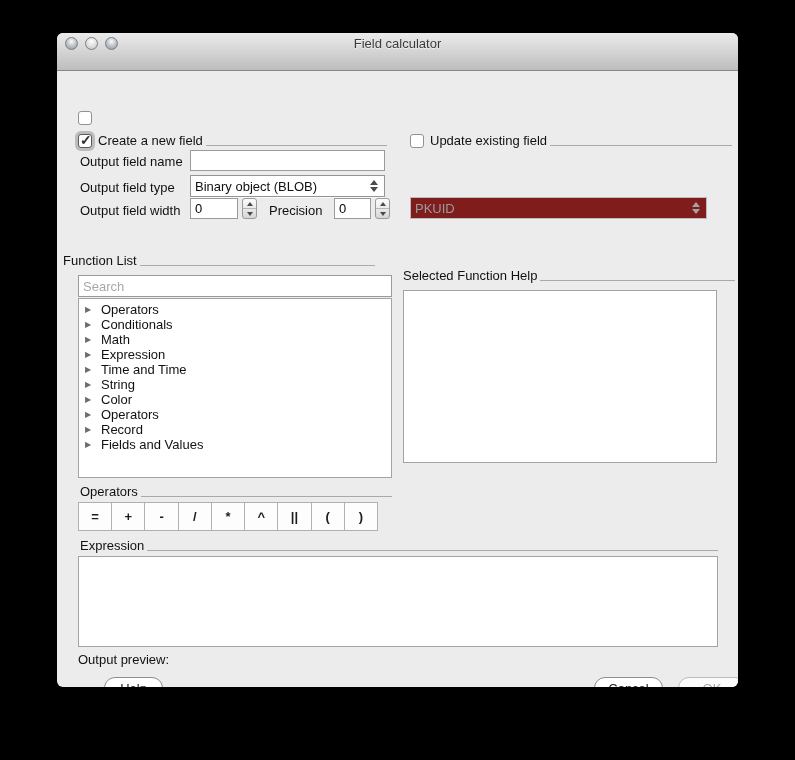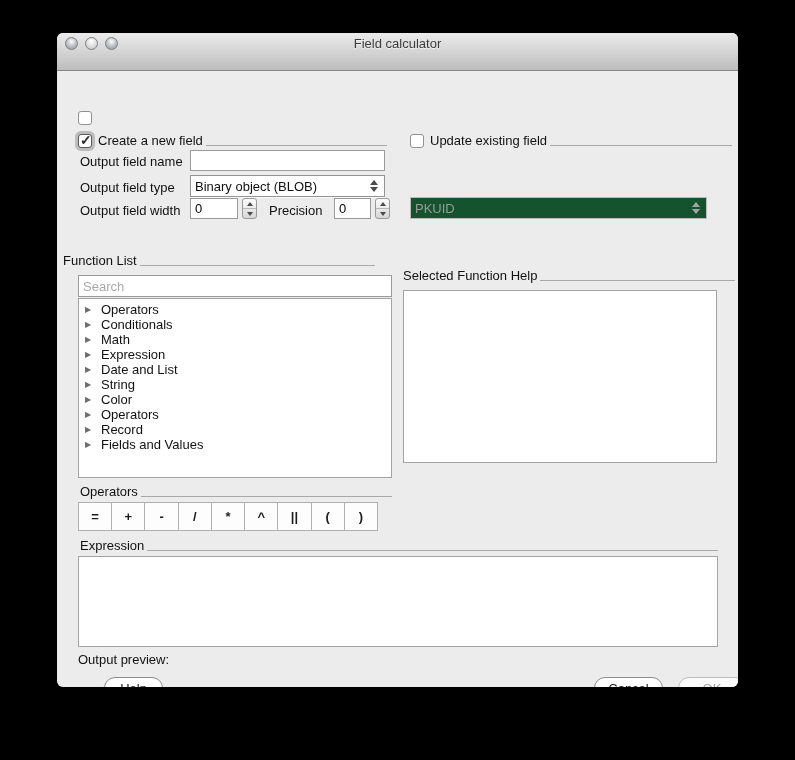--- a/index.html
+++ b/index.html
@@ -40,21 +40,21 @@
 
   
   .tinput { background:#fff; border:1px solid #9a9a9a; width:100%; height:100%;
             font-family:"Liberation Sans", sans-serif; font-size:13px; padding:0 4px; outline:none; }
   .tinput::placeholder { color:#a8a8a8; }
 
   
   .combo { background:#fff; border:1px solid #949494; border-radius:0; height:22px;
            display:flex; align-items:center; padding-left:4px; position:relative;
            box-shadow:0 1px 0 rgba(255,255,255,0.7); }
-  .combo.disabled { background:#14532d; border-color:#bcbcbc; color:#9b9b9b; box-shadow:none; }
+  .combo.disabled { background:#7f1d1d; border-color:#bcbcbc; color:#9b9b9b; box-shadow:none; }
   .combo .arrows { position:absolute; right:4px; top:0; bottom:0; width:13px;
                    display:flex; flex-direction:column; align-items:center; justify-content:center; gap:2px; }
   .tri-up { width:0; height:0; border-left:4px solid transparent; border-right:4px solid transparent;
             border-bottom:5px solid #4a4a4a; }
   .tri-dn { width:0; height:0; border-left:4px solid transparent; border-right:4px solid transparent;
             border-top:5px solid #4a4a4a; }
   .combo.disabled .tri-up { border-bottom-color:#a4a4a4; }
   .combo.disabled .tri-dn { border-top-color:#a4a4a4; }
 
   
@@ -197,21 +197,21 @@
           <span class="lbl">Math</span>
         </div>
 
         <div class="tree-item">
           <span class="tri">▶</span>
           <span class="lbl">Expression</span>
         </div>
 
         <div class="tree-item">
           <span class="tri">▶</span>
-          <span class="lbl">Date and List</span>
+          <span class="lbl">Time and Time</span>
         </div>
 
         <div class="tree-item">
           <span class="tri">▶</span>
           <span class="lbl">String</span>
         </div>
 
         <div class="tree-item">
           <span class="tri">▶</span>
           <span class="lbl">Color</span>

